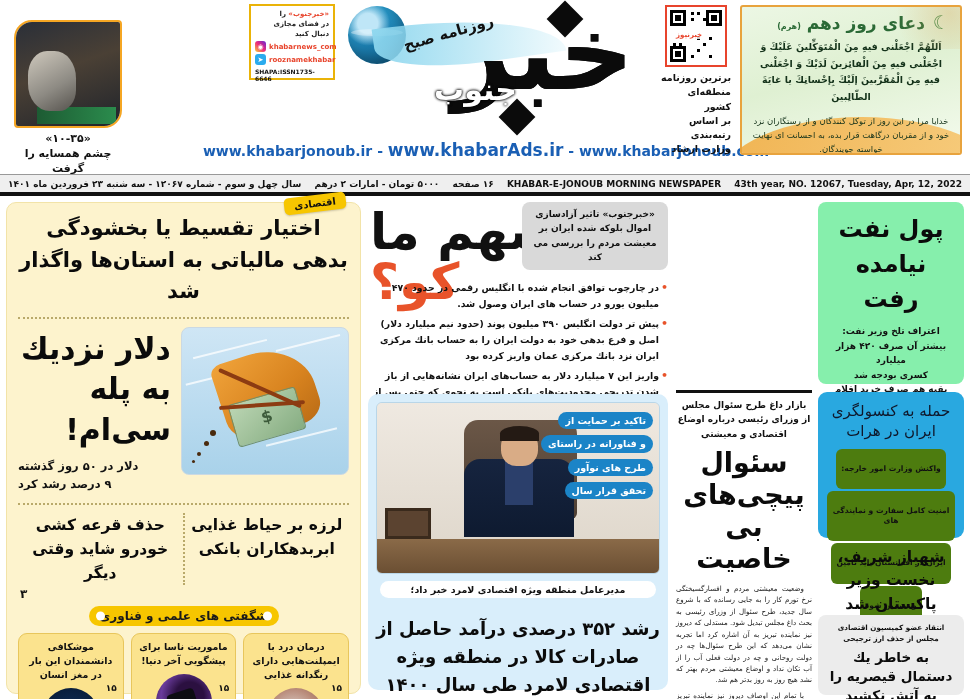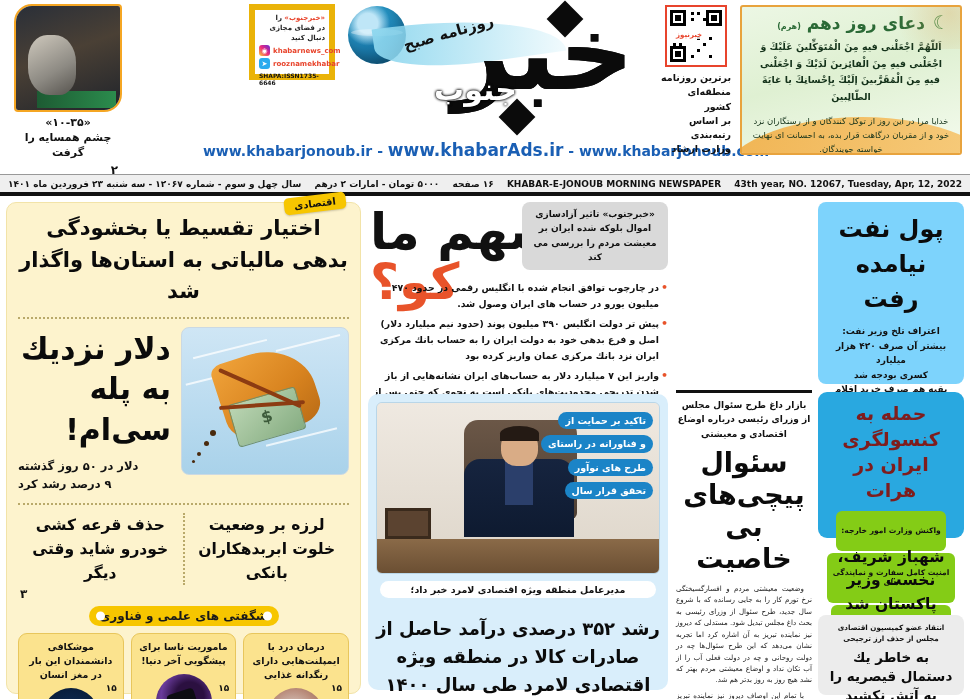--- a/index.html
+++ b/index.html
@@ -17,21 +17,21 @@
   }
 
   
   #masthead {
     position: absolute; top: 0; left: 0; width: 970px; height: 172px;
     background: #ffffff;
   }
 
   
   .teaser {
-    position: absolute; top: 4px; width: 108px;
+    position: absolute; top: 20px; width: 108px;
   }
   .teaser .photo {
     width: 108px; height: 108px;
     border-radius: 18px 4px 18px 4px;
     overflow: hidden; position: relative;
     border: 2px solid #f5a623;
   }
   .teaser .photo .inner { position: absolute; inset: 0; }
   .teaser .cap {
     text-align: center; font-size: 11px; font-weight: bold;
@@ -69,21 +69,21 @@
   }
   .ph-football::after{
     content:""; position:absolute; right:14%; top:26%; width:28%; height:56%;
     background: linear-gradient(180deg,#c8121c,#e0303a);
     border-radius: 28% 28% 20% 20%;
   }
 
   
   #social-box {
     position: absolute; left: 249px; top: 4px; width: 86px; height: 76px;
-    border: 6px solid #eab308; background: #fff; padding: 3px 4px;
+    border: 2px solid #eab308; background: #fff; padding: 3px 4px;
     direction: rtl;
   }
   #social-box .sb-line { font-size: 7px; font-weight: bold; color: #222; line-height: 1.45; }
   #social-box .sb-line .hl { color: #e8442c; }
   #social-box .sb-handle {
     display: flex; align-items: center; gap: 3px; margin-top: 2px;
     direction: ltr;
   }
   #social-box .sb-handle .glyph {
     width: 11px; height: 11px; border-radius: 3px; flex: none;
@@ -444,47 +444,47 @@
   #soal-body {
     font-size: 7.1px; color: #222; line-height: 1.62; text-align: justify;
     margin-top: 8px;
   }
   #soal-body p { margin-bottom: 4px; text-indent: 8px; }
 
   
   #right-col { position: absolute; left: 818px; top: 0px; width: 146px; height: 499px; }
   #oil-card {
     position: absolute; left: 0; top: 4px; width: 146px; height: 182px;
-    background: #7dd3fc; border-radius: 8px; direction: rtl; padding: 10px 9px;
+    background: #86efac; border-radius: 8px; direction: rtl; padding: 10px 9px;
   }
   #oil-headline {
     font-size: 24px; font-weight: bold; color: #0b0b0b; line-height: 1.45;
     text-align: center; letter-spacing: -.8px;
   }
   #oil-sub {
     font-size: 9px; font-weight: bold; color: #111; line-height: 1.6;
     text-align: center; margin-top: 8px;
   }
   .pagemark-circle {
     width: 14px; height: 14px; border-radius: 50%; background: #1b84c7;
     color: #fff; font-size: 8.5px; font-weight: bold;
     display: flex; align-items: center; justify-content: center;
     margin: 6px auto 0;
   }
   #herat-card {
     position: absolute; left: 0; top: 194px; width: 146px; height: 146px;
     background: #29a8e0; border-radius: 9px; direction: rtl; padding: 9px 9px 6px;
   }
   #herat-headline {
-    font-size: 19px; font-weight: bold; color: #7f1d1d; line-height: 1.35;
+    font-size: 15px; font-weight: normal; color: #0f172a; line-height: 1.35;
     text-align: center; letter-spacing: -.5px;
   }
   #herat-sub { margin-top: 7px; text-align: center; }
   #herat-sub .ln {
-    display: inline-block; background: #84cc16; color: #111;
+    display: inline-block; background: #4d7c0f; color: #111;
     font-size: 7.6px; font-weight: bold; padding: 15px 5px; border-radius: 6px;
     margin-bottom: 2px; line-height: 1.35;
   }
   #herat-card .pagemark-circle { background: #fff; color: #1b84c7; }
   #shahbaz-block {
     position: absolute; left: 0; top: 348px; width: 146px;
     direction: rtl; text-align: center;
   }
   #shahbaz-headline {
     font-size: 15.5px; font-weight: bold; color: #0b0b0b; line-height: 1.5;
@@ -625,21 +625,21 @@
         <div id="dollar-text">
           <div id="dollar-headline">دلار نزدیك به پله سی‌ام!</div>
           <div id="dollar-sub" style="white-space:pre-line;">دلار در ۵۰ روز گذشته
 ۹ درصد رشد كرد</div>
         </div>
       </div>
 
       <div class="dotted-sep"></div>
 
       <div id="two-briefs">
-        <div class="brief">لرزه بر وضعیت خلوت ابربدهكاران بانكی</div>
+        <div class="brief">لرزه بر حیاط غذایی ابربدهكاران بانكی</div>
         <div class="sep-v"></div>
         <div class="brief">حذف قرعه كشی خودرو شاید وقتی دیگر</div>
       </div>
       <div id="brief-page">۳</div>
 
       <div id="sci-band">
         <span class="dot l"></span>
         <span>شگفتی های علمی و فناوری</span>
         <span class="dot r"></span>
       </div>

